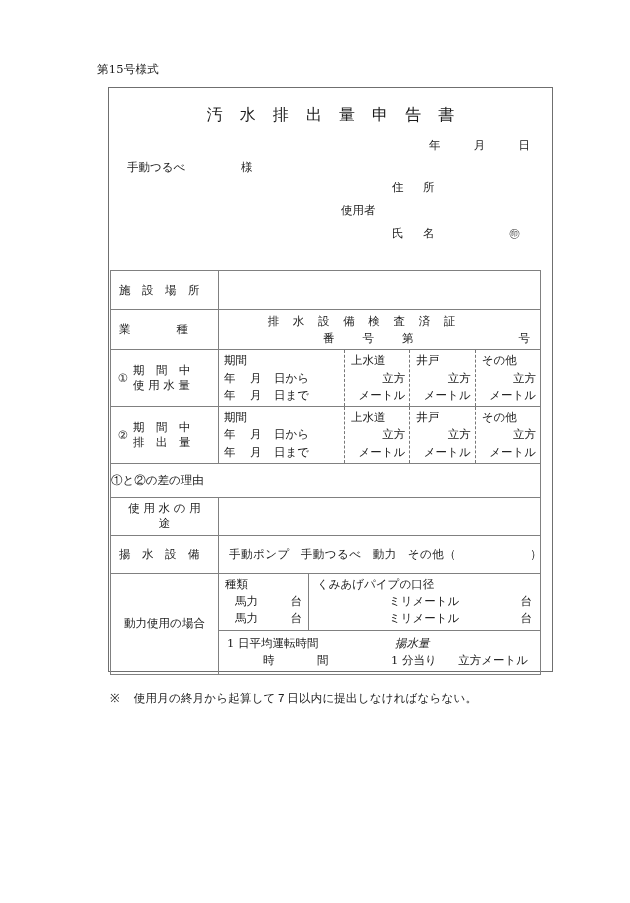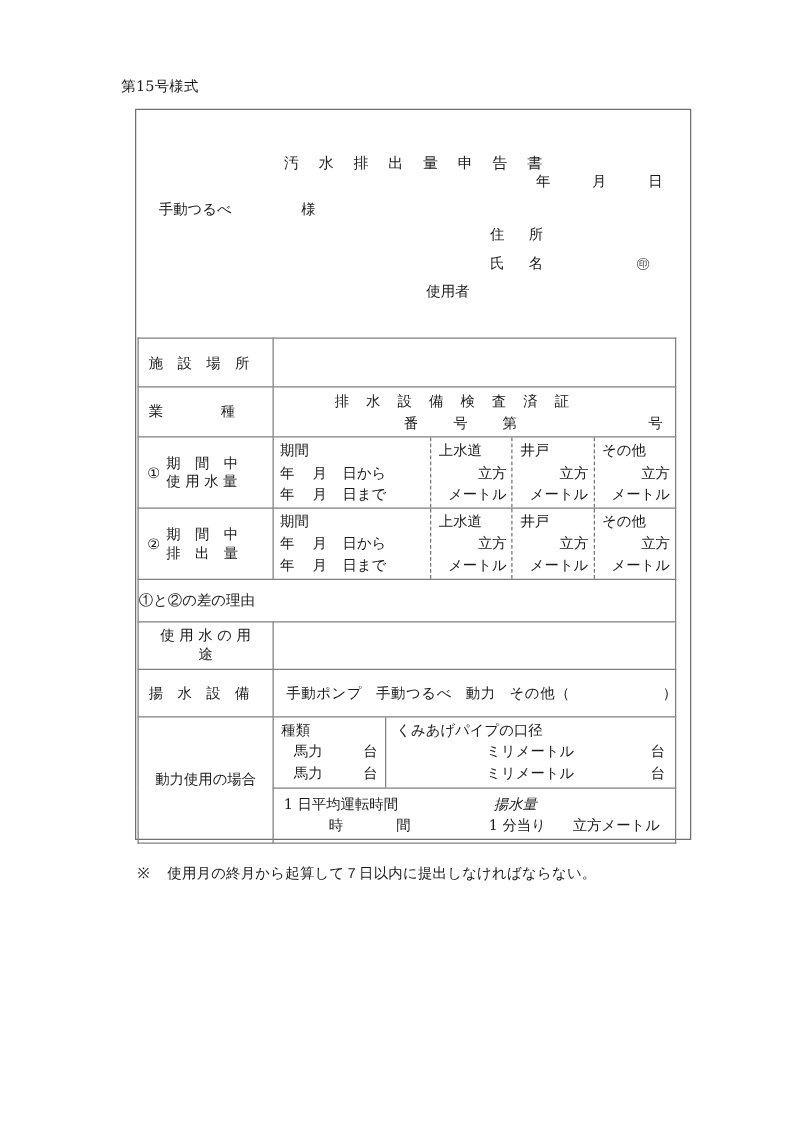--- a/index.html
+++ b/index.html
@@ -39,23 +39,23 @@
     height: 585px;
     border: 1px solid #6f6f6f;
     box-sizing: border-box;
   }
 
   
   .doc-title {
     position: absolute;
     left: 0;
     right: 0;
-    top: 34px;
+    top: 17px;
     text-align: center;
-    font-size: 12px;
+    font-size: 16px;
     letter-spacing: 6px;
     text-indent: 6px;
     white-space: nowrap;
   }
   .date-line {
     position: absolute;
     right: 22px;
     top: 50px;
     font-size: 11.5px;
     white-space: nowrap;
@@ -299,25 +299,25 @@
     <div class="addressee">
       <span>手動つるべ</span>
       <span class="sama">様</span>
     </div>
 
     <div class="applicant">
       <div class="row">
         <span class="ap-label ap-field">住　所</span>
       </div>
       <div class="row">
+        <span class="ap-who ap-user-indent">使用者</span>
+      </div>
+      <div class="row">
         <span class="ap-label ap-field">氏　名</span>
         <span class="ap-seal">㊞</span>
-      </div>
-      <div class="row">
-        <span class="ap-who ap-user-indent">使用者</span>
       </div>
     </div>
   </div>
 
   <table class="tbl">
     <colgroup>
       <col style="width:108px">
       <col style="width:322px">
     </colgroup>
     <tbody>

